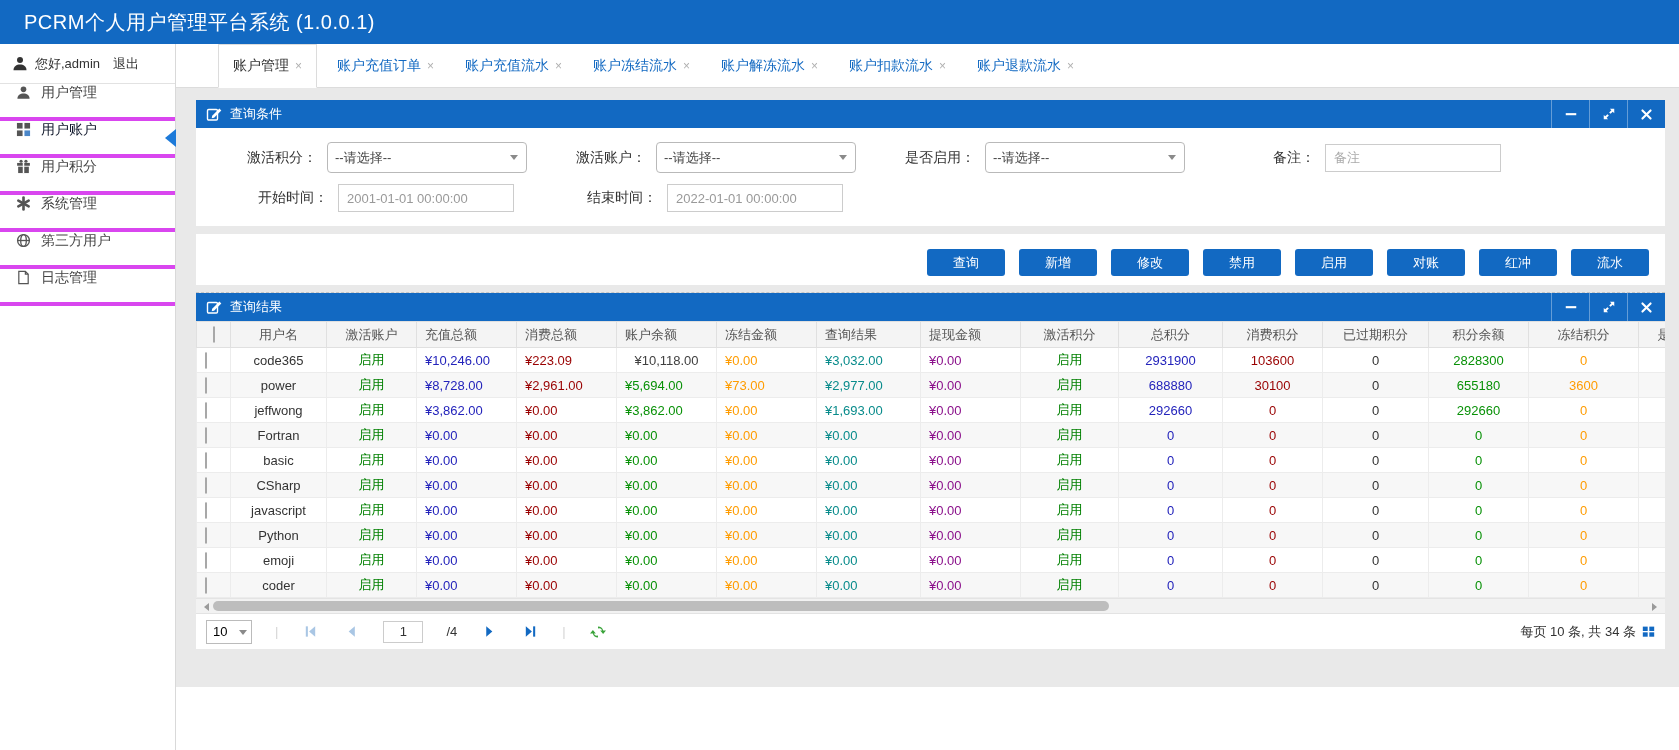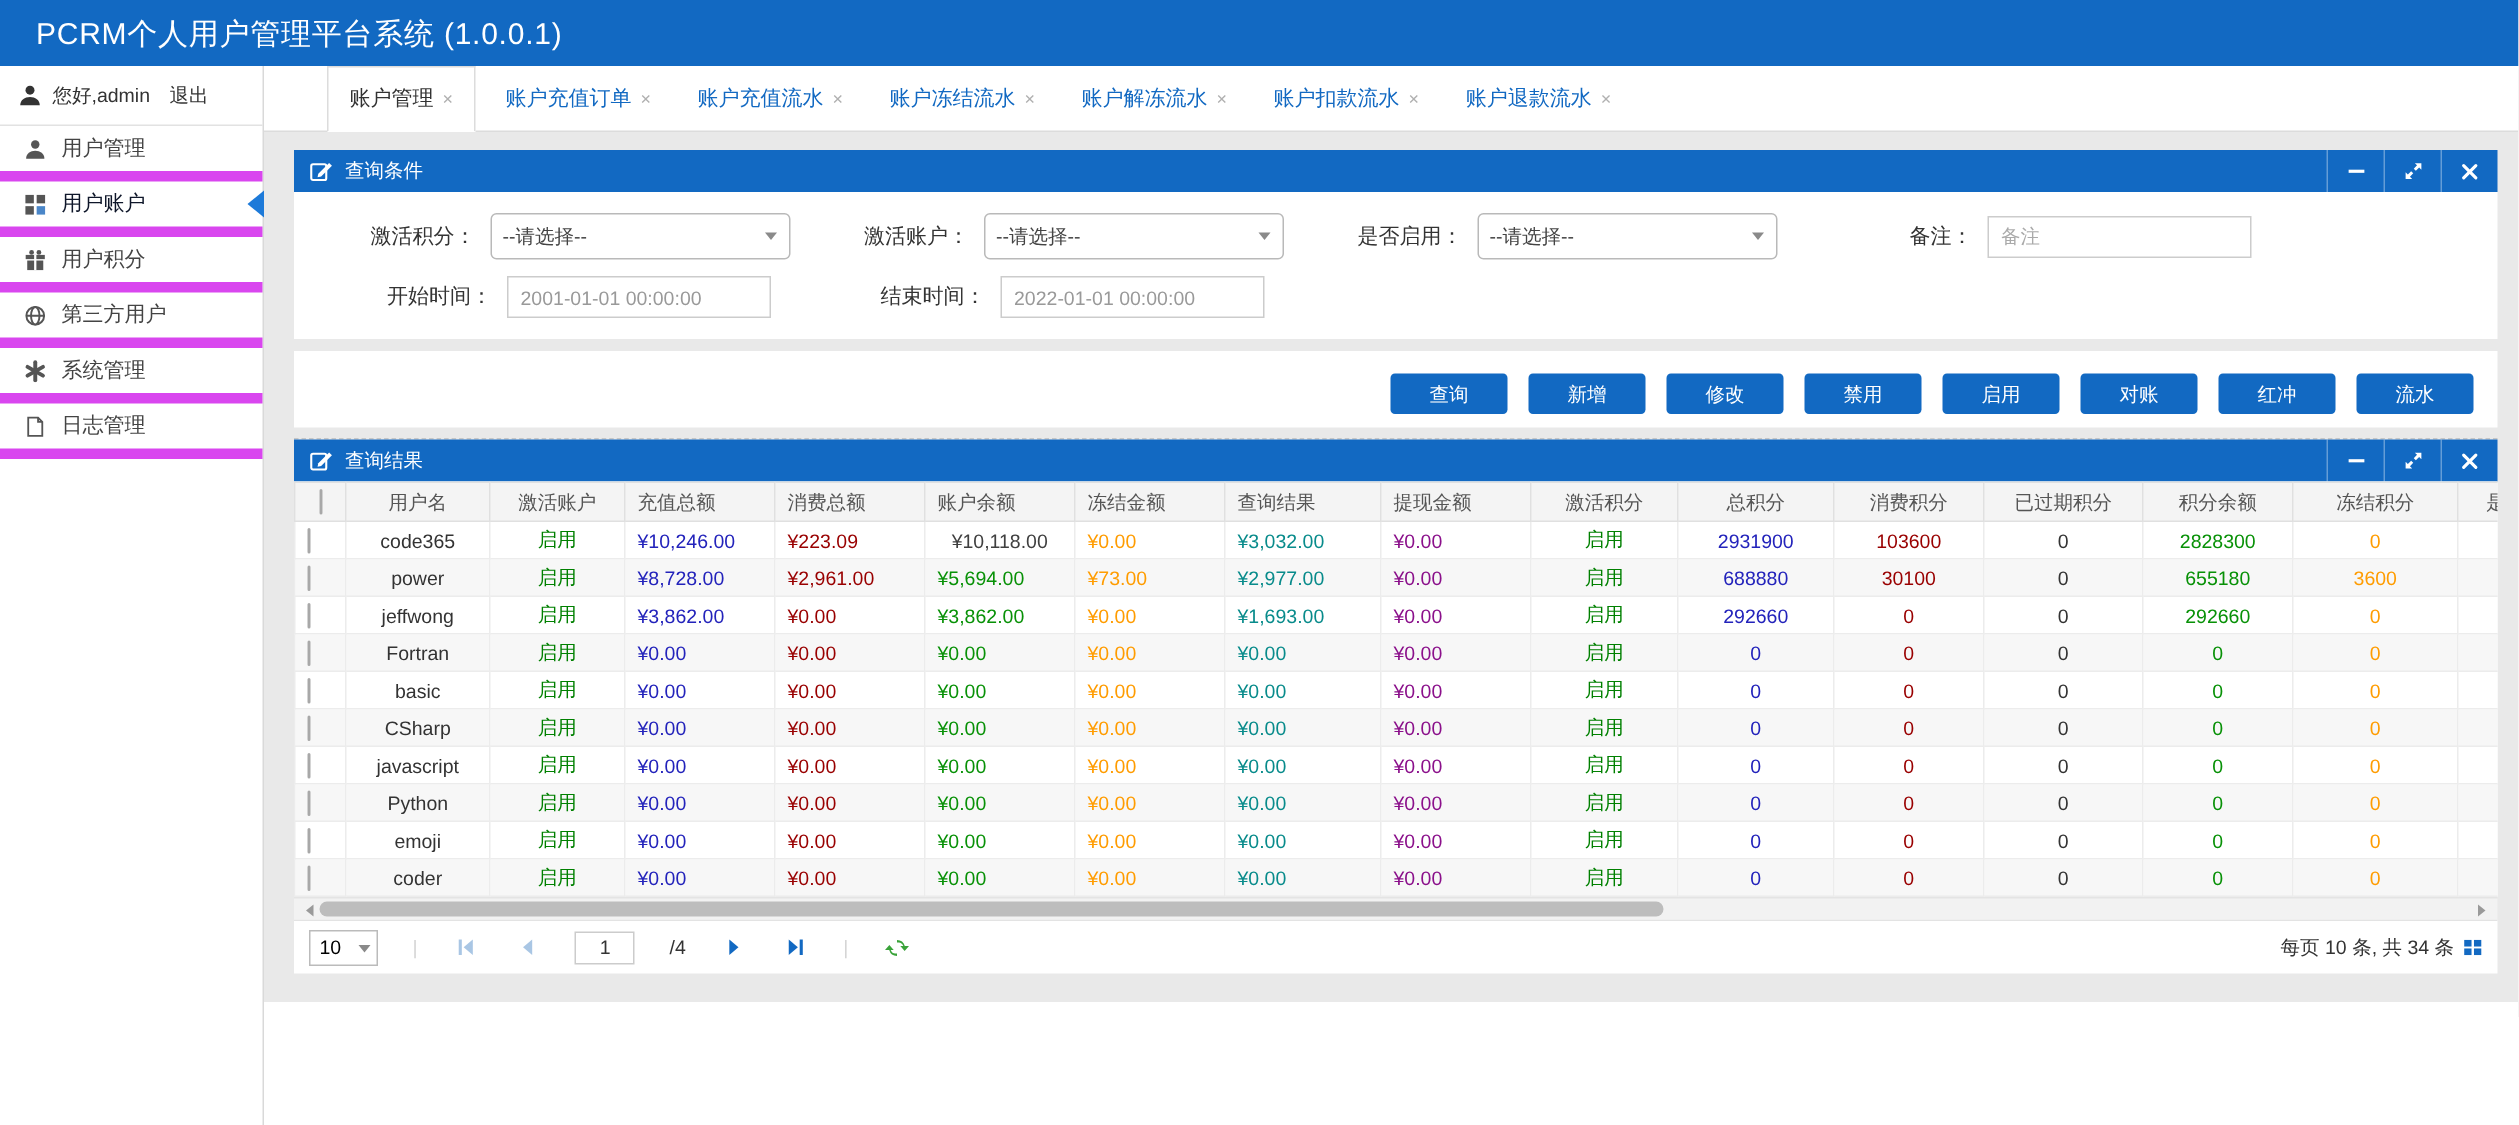--- a/index.html
+++ b/index.html
@@ -10,34 +10,34 @@
   
   .topbar { height:44px; background:#1269c2; color:#fff; display:flex; align-items:center; padding:0 24px; flex:0 0 auto; }
   .topbar .title { font-size:20px; letter-spacing:.5px; }
 
   .shell { flex:1; display:flex; overflow:hidden; }
 
   
   .sidebar { width:176px; flex:0 0 176px; background:#fff; border-right:1px solid #d9d9d9; display:flex; flex-direction:column; }
   .userbar { height:40px; display:flex; align-items:center; gap:7px; padding:0 12px; border-bottom:1px solid #e2e2e2; font-size:13px; color:#333; }
   .userbar a { color:#333; text-decoration:none; margin-left:6px; cursor:pointer; }
-  .menu-item { height:37px; display:flex; align-items:center; gap:10px; padding:0 15px; border-bottom:7px solid #d946ef; font-size:14px; color:#444; position:relative; cursor:pointer; }
+  .menu-item { height:37px; display:flex; align-items:flex-start; gap:10px; padding:0 15px; border-bottom:4px solid #d946ef; font-size:14px; color:#444; position:relative; cursor:pointer; }
   .menu-item.active .mi-label { font-weight:normal; color:#0f172a; }
   .mi-icon { width:16px; height:16px; display:flex; align-items:center; justify-content:center; }
   .active-arrow { position:absolute; right:-1px; top:50%; margin-top:-9px; width:0; height:0;
                   border-top:9px solid transparent; border-bottom:9px solid transparent; border-right:11px solid #1d7ad9; }
 
   
   .main { flex:1; display:flex; flex-direction:column; overflow:hidden; background:#fff; }
   .tabsbar { height:44px; flex:0 0 44px; background:#fff; border-bottom:1px solid #dcdcdc; display:flex; align-items:stretch; padding-left:42px; }
   .tab { display:flex; align-items:center; gap:6px; padding:0 11px; font-size:14px; color:#1269c2; cursor:pointer; margin-right:9px; }
   .tab .x { color:#b0b0b0; font-size:12px; }
   .tab.active { background:#fff; border:1px solid #dcdcdc; border-bottom:1px solid #fff; margin-bottom:-1px; color:#333; padding:0 14px; }
 
-  .content { background:#e9e9e9; padding:12px 14px 19px 20px; flex:0 0 auto; }
+  .content { background:#e9e9e9; padding:12px 14px 38px 20px; flex:0 0 auto; }
 
   
   .panel-h { height:28px; background:#1269c2; color:#fff; display:flex; align-items:center; font-size:13px; }
   .panel-h .ph-edit { width:16px; height:16px; margin:0 8px 0 10px; }
   .panel-h .sp { flex:1; }
   .ph-btn { width:38px; height:28px; display:flex; align-items:center; justify-content:center; border-left:1px solid rgba(255,255,255,.35); cursor:pointer; }
 
   .q-body { background:#fff; padding:14px 0 3px; }
   .f-row { display:flex; margin-bottom:11px; padding-left:2px; }
   .f-cell { width:329px; display:flex; align-items:center; }
@@ -124,37 +124,37 @@
                 <circle cx="10.6" cy="2.4" r="1.7"></circle>
                 <rect x="1.2" y="4.2" width="13.6" height="3"></rect>
                 <rect x="2.3" y="8.2" width="11.4" height="6.8"></rect>
                 <rect x="7.2" y="4.2" width="1.6" height="10.8" fill="#fff"></rect>
               </svg>
             </span>
             <span class="mi-label">用户积分</span>
           </div>
           <div class="menu-item">
             <span class="mi-icon">
+              <svg width="15" height="15" viewBox="0 0 16 16" stroke="#555" stroke-width="2.8" stroke-linecap="round">
+                <line x1="8" y1="1.6" x2="8" y2="14.4"></line>
+                <line x1="2.5" y1="4.9" x2="13.5" y2="11.1"></line>
+                <line x1="13.5" y1="4.9" x2="2.5" y2="11.1"></line>
+              </svg>
+            </span>
+            <span class="mi-label">系统管理</span>
+          </div>
+          <div class="menu-item">
+            <span class="mi-icon">
               <svg width="15" height="15" viewBox="0 0 16 16" fill="none" stroke="#555" stroke-width="1.4">
                 <circle cx="8" cy="8" r="6.3"></circle>
                 <ellipse cx="8" cy="8" rx="3" ry="6.3"></ellipse>
                 <line x1="1.7" y1="8" x2="14.3" y2="8"></line>
               </svg>
             </span>
             <span class="mi-label">第三方用户</span>
-          </div>
-          <div class="menu-item">
-            <span class="mi-icon">
-              <svg width="15" height="15" viewBox="0 0 16 16" stroke="#555" stroke-width="2.8" stroke-linecap="round">
-                <line x1="8" y1="1.6" x2="8" y2="14.4"></line>
-                <line x1="2.5" y1="4.9" x2="13.5" y2="11.1"></line>
-                <line x1="13.5" y1="4.9" x2="2.5" y2="11.1"></line>
-              </svg>
-            </span>
-            <span class="mi-label">系统管理</span>
           </div>
           <div class="menu-item">
             <span class="mi-icon">
               <svg width="15" height="15" viewBox="0 0 16 16" fill="none" stroke="#555" stroke-width="1.3">
                 <path d="M3 1.5h7l3 3v10H3z"></path>
                 <path d="M10 1.5v3h3"></path>
               </svg>
             </span>
             <span class="mi-label">日志管理</span>
           </div>

